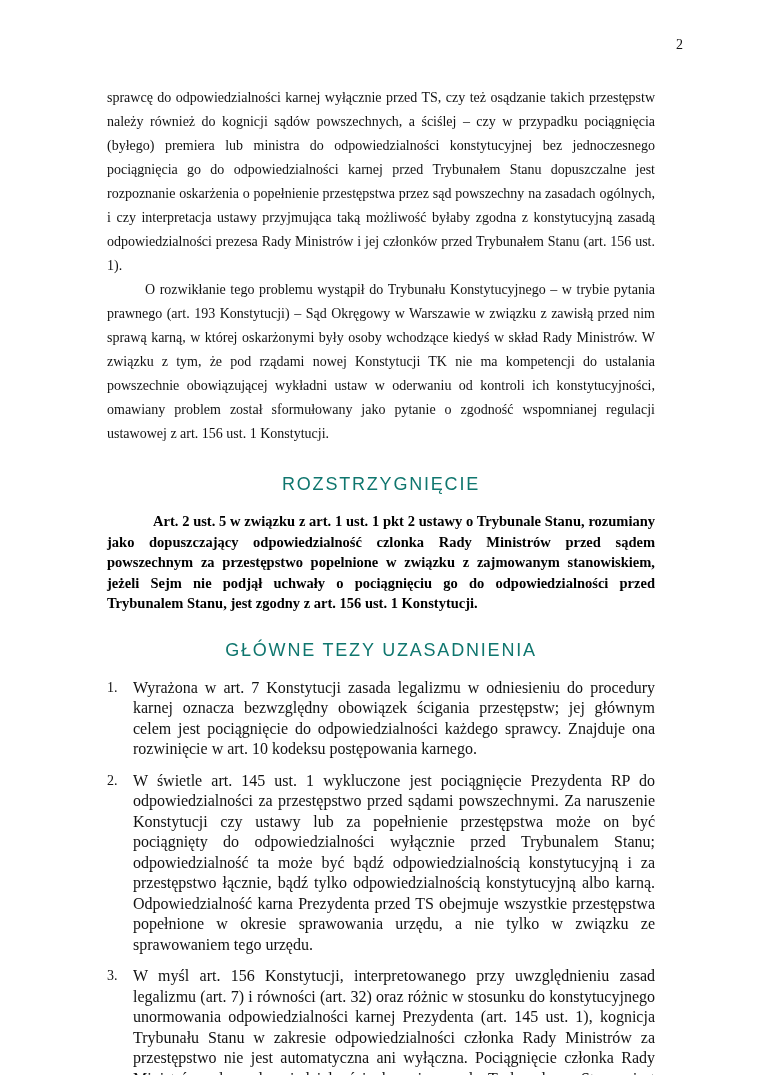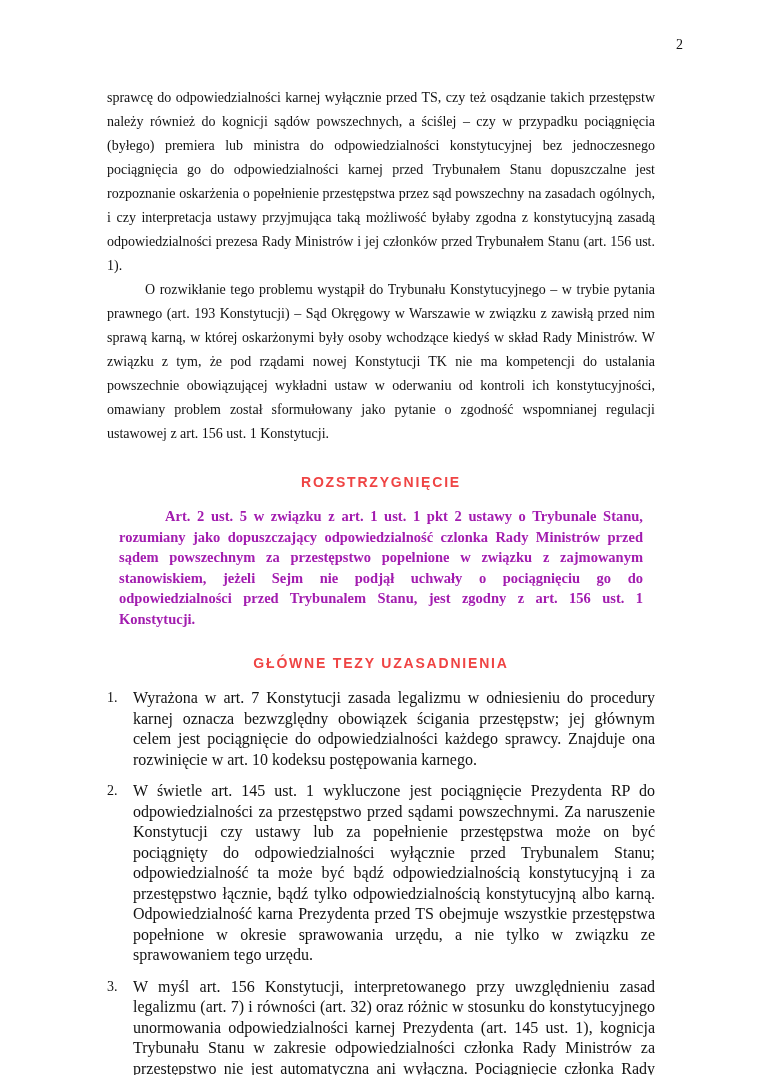--- a/index.html
+++ b/index.html
@@ -34,44 +34,44 @@
     margin: 0;
     font-size: 14px;
     line-height: 24px;
     text-align: justify;
   }
   .body-par.indent {
     text-indent: 38px;
   }
   .section-heading {
     font-family: "Liberation Sans", sans-serif;
-    font-weight: bold;
-    font-size: 14px;
+    font-weight: normal;
+    font-size: 18px;
     letter-spacing: 1.8px;
     text-align: center;
-    color: #ef4444;
+    color: #0f766e;
     margin: 0;
   }
   .heading-ruling {
     margin-top: 28px;
     margin-bottom: 16px;
   }
   .heading-theses {
     margin-top: 26px;
     margin-bottom: 17px;
     text-align: center;
   }
   .ruling-par {
-    margin: 12px;
+    margin: 0;
     font-size: 14.5px;
     font-weight: bold;
     line-height: 20.5px;
     text-align: justify;
     text-indent: 46px;
-    color: #a21caf;
+    color: #000000;
   }
   .thesis {
     display: flex;
     align-items: flex-start;
     margin-bottom: 11px;
   }
   .thesis:last-child {
     margin-bottom: 0;
   }
   .thesis-num {

